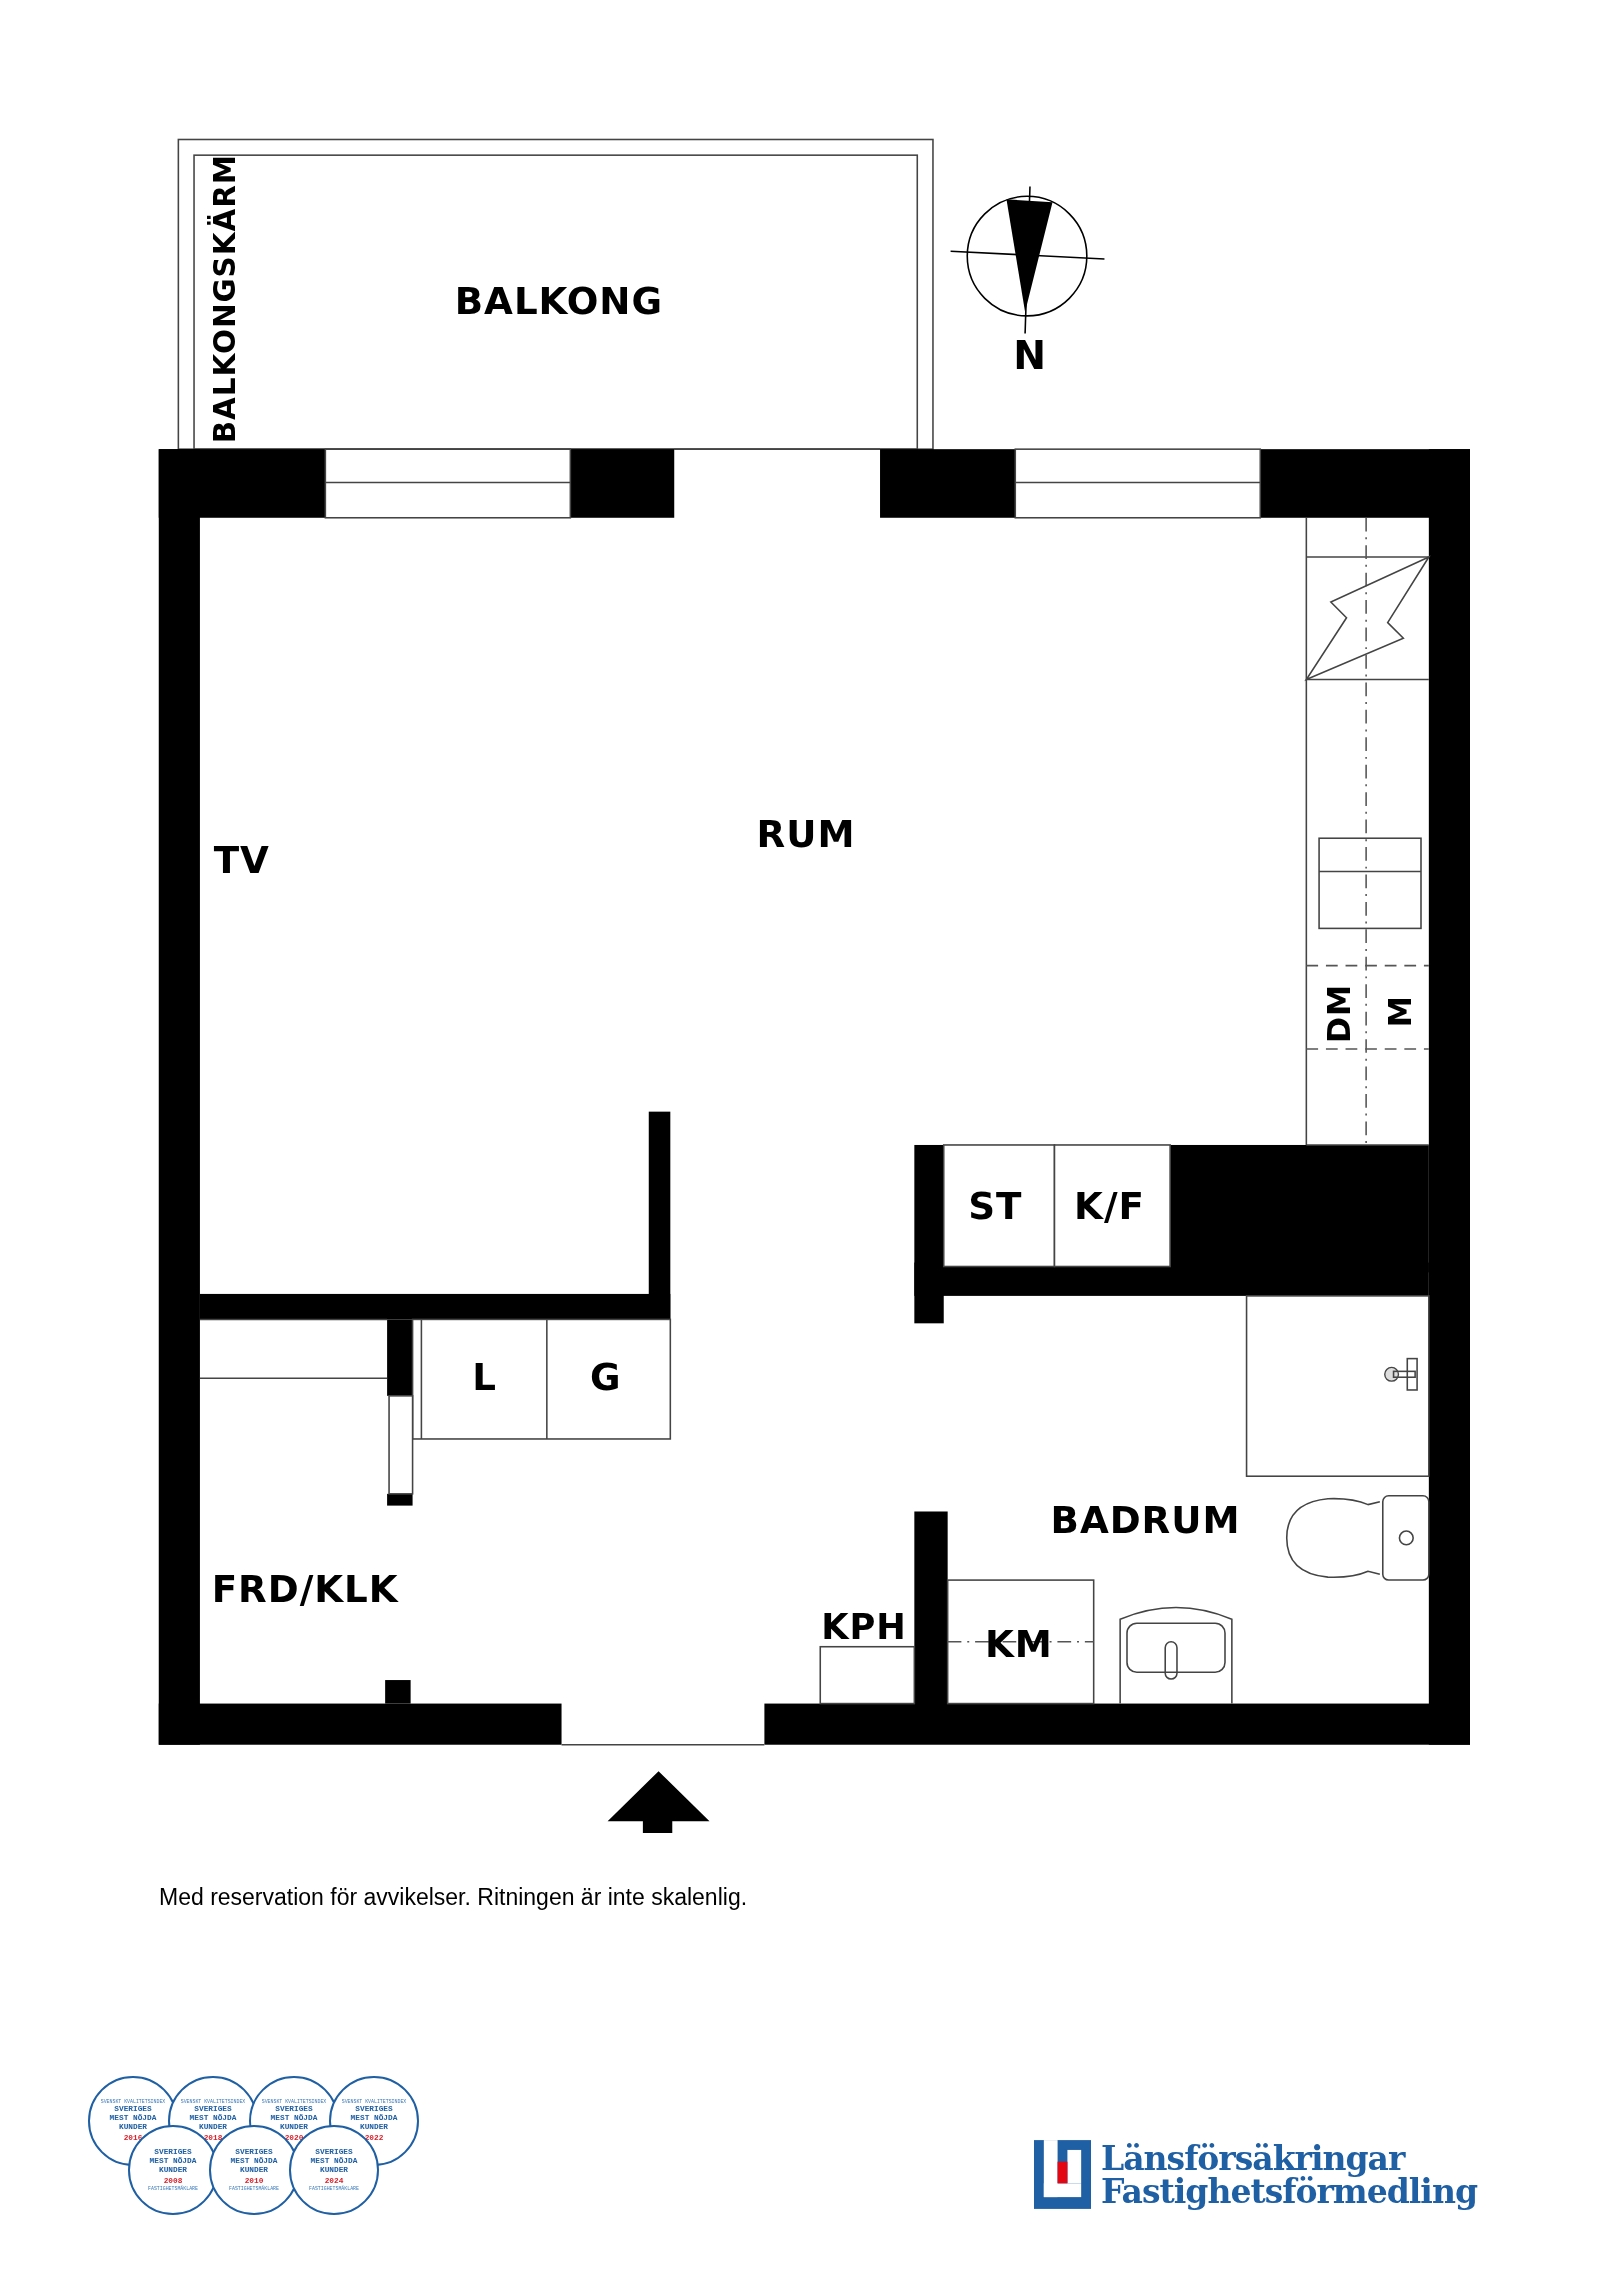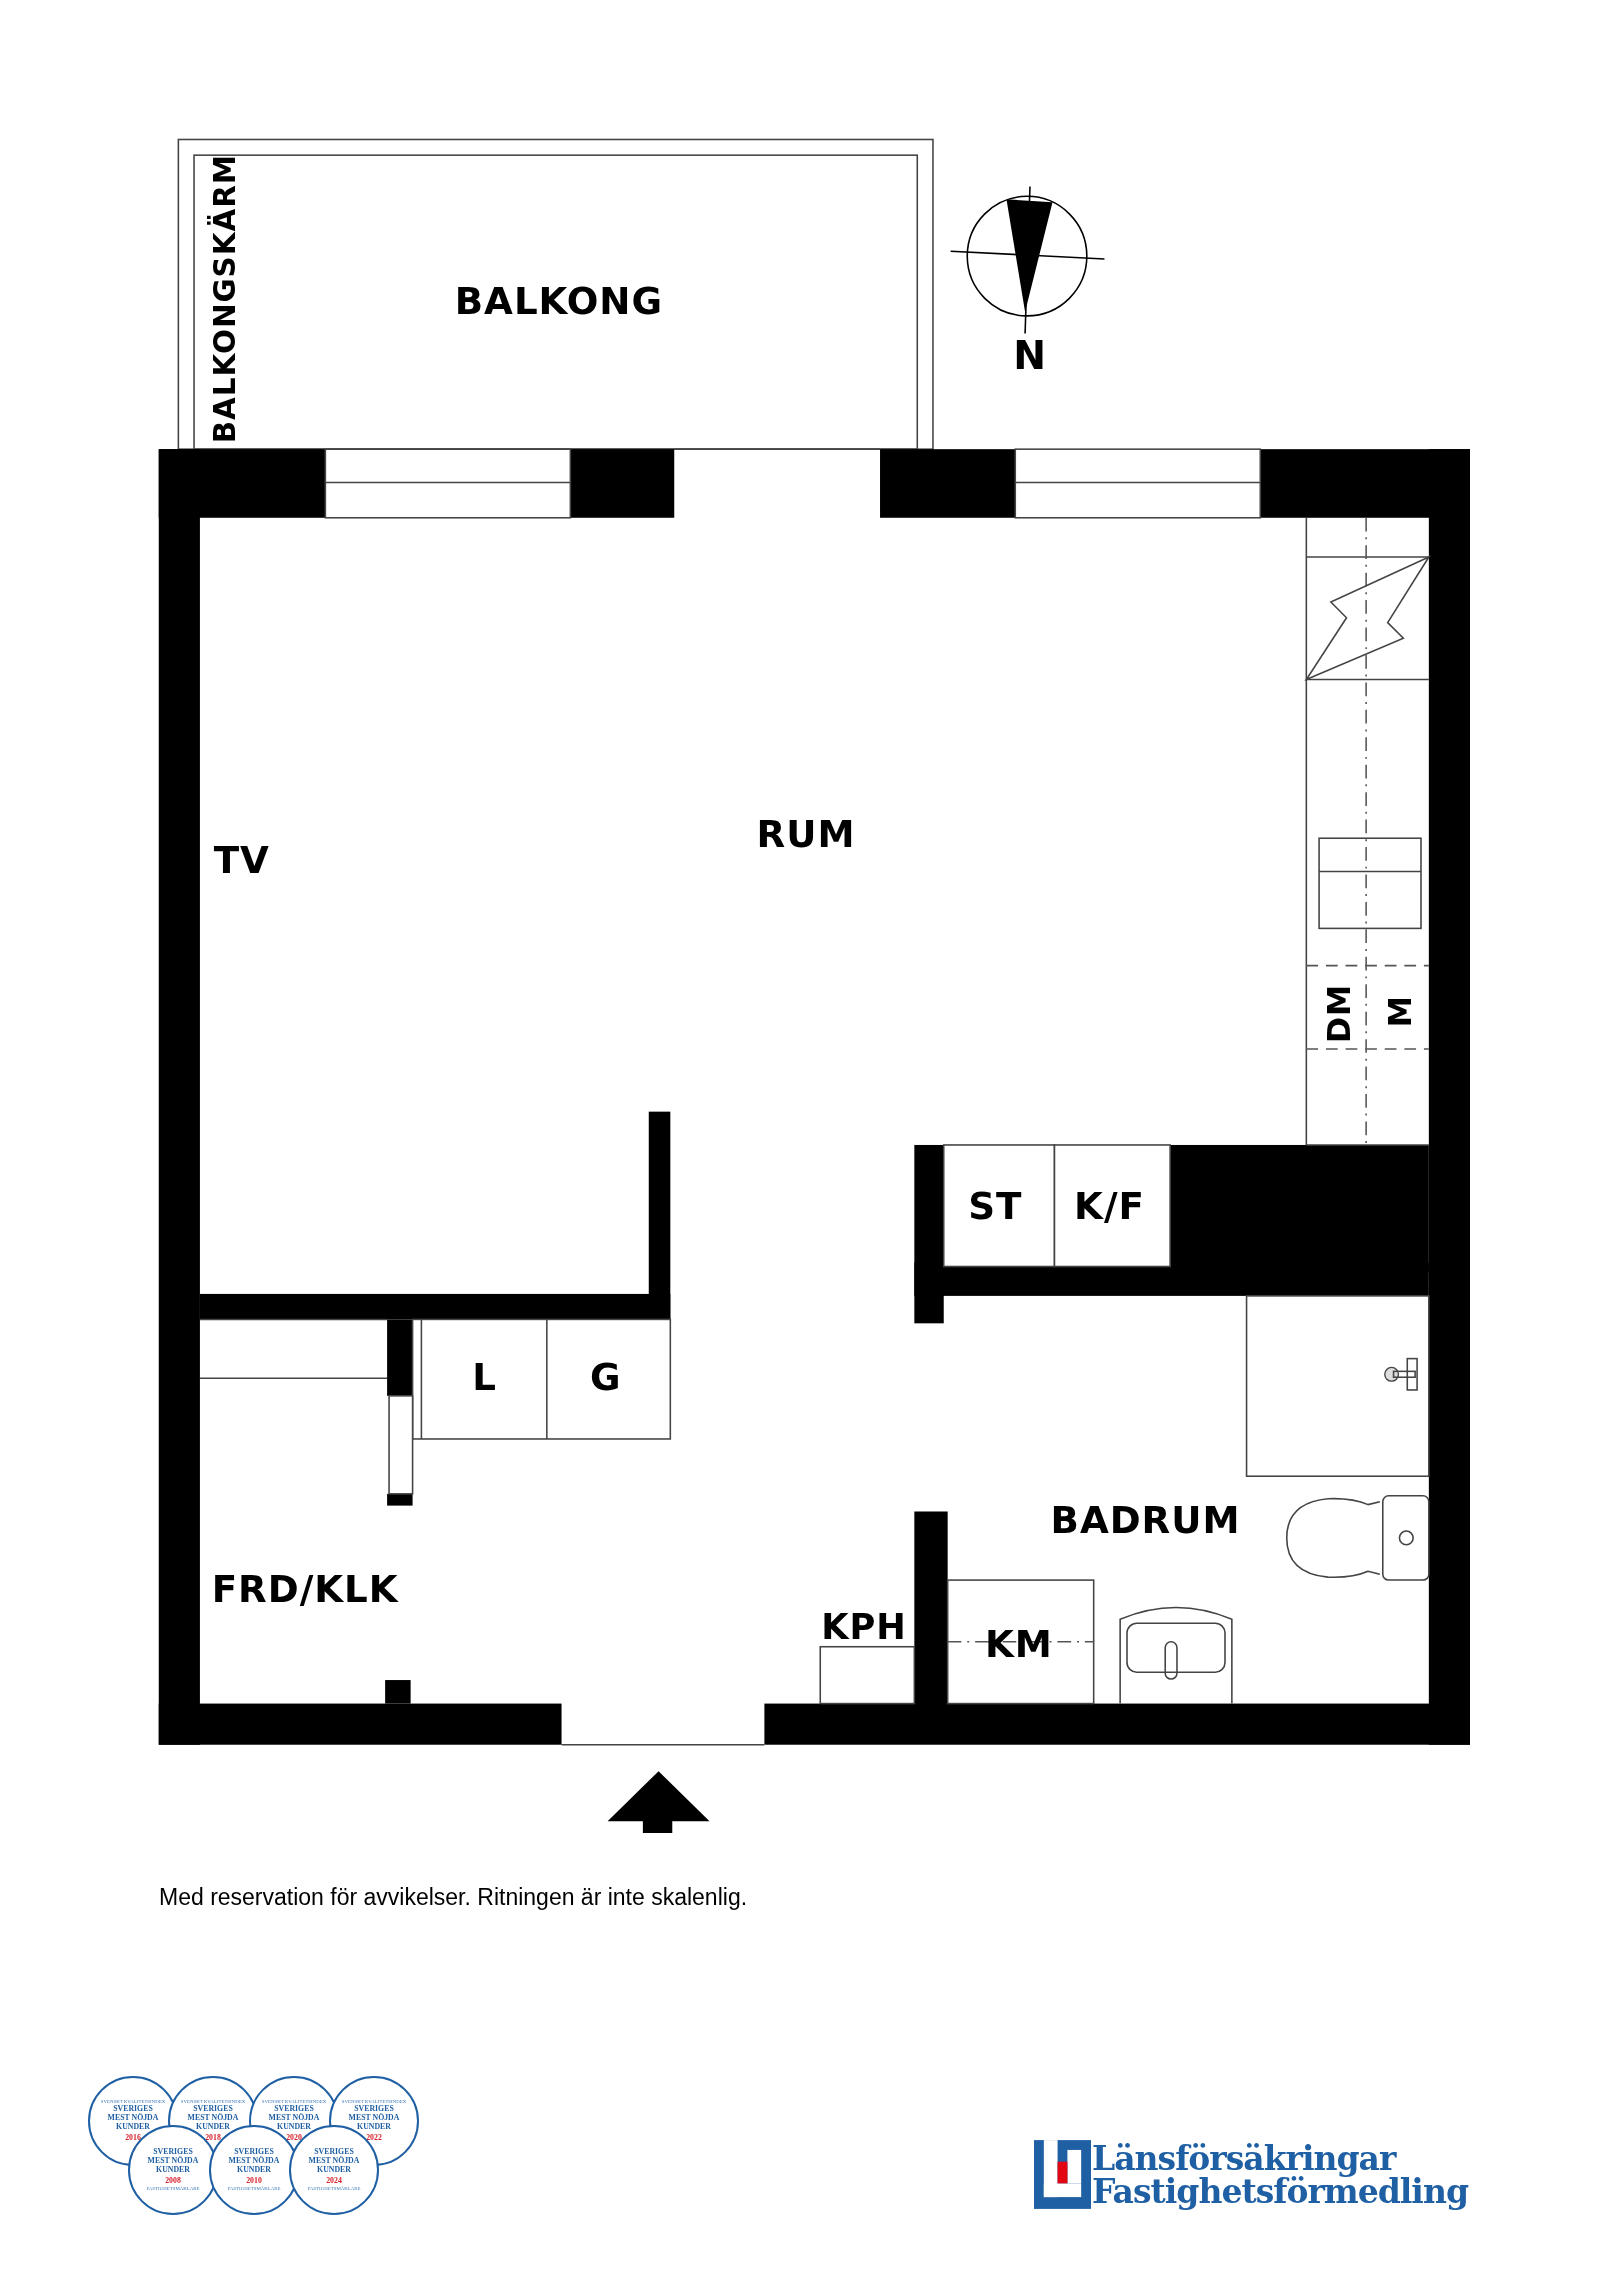--- a/index.html
+++ b/index.html
@@ -6,26 +6,26 @@
   body { width:1617px; height:2287px; position:relative; overflow:hidden; font-family:"DejaVu Sans", sans-serif; }
   svg#plan { position:absolute; left:0; top:0; }
   .lbl { font-family:"DejaVu Sans", sans-serif; font-weight:bold; fill:#000; letter-spacing:1px; }
   .thin { stroke:#444; stroke-width:1.6; fill:none; }
   .thinw { stroke:#444; stroke-width:1.6; fill:#fff; }
   .wall { fill:#000; }
   .dash { stroke:#555; stroke-width:1.6; stroke-dasharray:14 6 2 6; fill:none; }
   .dash2 { stroke:#555; stroke-width:1.6; stroke-dasharray:12 8; fill:none; }
   .disclaimer { position:absolute; left:159px; top:1884px; font-family:"Liberation Sans", sans-serif; font-size:23px; color:#000; }
   .badges { position:absolute; left:88px; top:2076px; width:353px; height:147px; }
-  .badge { position:absolute; width:90px; height:90px; border-radius:50%; border:2.9px solid #1f5fa3; background:#fff; display:flex; flex-direction:column; align-items:center; justify-content:center; font-family:Liberation Serif, serif; color:#1f5fa3; font-size:7.8px; font-weight:bold; text-align:center; line-height:1.15; box-sizing:border-box; }
+  .badge { position:absolute; width:90px; height:90px; border-radius:50%; border:2.9px solid #1f5fa3; background:#fff; display:flex; flex-direction:column; align-items:center; justify-content:center; font-family:Liberation Mono, monospace; color:#1f5fa3; font-size:7.8px; font-weight:bold; text-align:center; line-height:1.15; box-sizing:border-box; }
   .badge .yr { color:#d8212b; font-size:7.8px; margin-top:2px; }
   .badge .top, .badge .bot { font-size:4.9px; font-weight:normal; color:#3a78b8; }
   .logo { position:absolute; left:1034px; top:2140px; display:flex; align-items:center; }
   .logo-mark { width:57px; height:69px; position:relative; }
-  .logo-text { margin-left:1px; font-family:"DejaVu Serif", serif; font-weight:bold; color:#1f5fa3; font-size:33px; line-height:33px; letter-spacing:-1px; }
+  .logo-text { margin-left:10px; font-family:"DejaVu Serif", serif; font-weight:bold; color:#1f5fa3; font-size:33px; line-height:33px; letter-spacing:-1px; }
 </style>
 </head>
 <body>
 
 <svg id="plan" width="1617" height="2287" viewBox="0 0 1650 2333" xmlns="http://www.w3.org/2000/svg">
 
   <g>
     <rect class="thin" x="182" y="142" width="770" height="316"></rect>
     <rect class="thin" x="198" y="158" width="738" height="300"></rect>
   </g>

